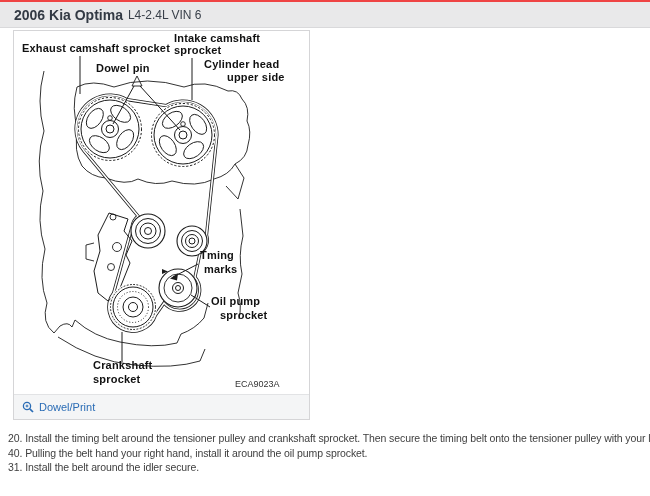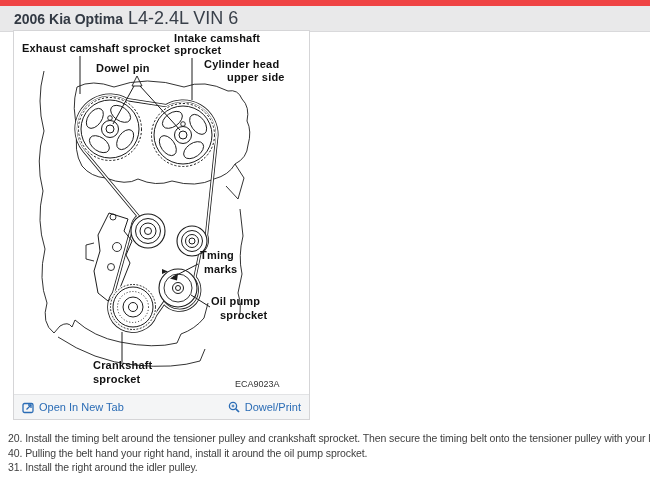--- a/index.html
+++ b/index.html
@@ -3,26 +3,26 @@
 <meta charset="utf-8">
 <style>
   html,body{margin:0;padding:0;}
   body{
     width:650px;height:496px;overflow:hidden;position:relative;
     background:#ffffff;font-family:"Liberation Sans",sans-serif;
     -webkit-font-smoothing:antialiased;
   }
   
   .app-header{
-    height:25px;background:#e9e9ea;border-top:6px solid #ef4444;
+    height:25px;background:#e9e9ea;border-top:2px solid #ef4444;
     border-bottom:1px solid #d9d9db;display:flex;align-items:center;
     padding-left:14px;
   }
   .app-header .t-bold{font-size:14px;font-weight:bold;color:#333a44;}
-  .app-header .t-reg{font-size:18px;font-weight:400;color:#39404a;margin-left:5px;}
+  .app-header .t-reg{font-size:12px;font-weight:400;color:#39404a;margin-left:5px;}
   
   .diagram-panel{
     position:absolute;left:13px;top:30px;width:297px;height:390px;
     border:1px solid #d5d5d7;background:#fff;box-sizing:border-box;
     display:flex;flex-direction:column;
   }
   .diagram-wrap{flex:1 1 auto;overflow:hidden;}
   .panel-footer{
     height:24px;background:#f4f5f6;border-top:1px solid #e2e3e5;
     display:flex;align-items:center;justify-content:space-between;
@@ -166,30 +166,20 @@
       <text class="lbl" x="79" y="352">sprocket</text>
       <text class="lbl-sm" x="221" y="356">ECA9023A</text>
     </g>
   </svg>
   </div>
 
   <div class="panel-footer">
     <a class="panel-link">
       <span style="display:flex;">
         <svg width="13" height="13" viewBox="0 0 13 13">
-          <rect x="1" y="2.5" width="10" height="9" rx="1.5" fill="none" stroke="#2a6cb5" stroke-width="1.3"></rect>
-          <path d="M4.5,8.5 L9,4" stroke="#2a6cb5" stroke-width="1.3" fill="none"></path>
-          <path d="M6,4 L9,4 L9,7" stroke="#2a6cb5" stroke-width="1.3" fill="none"></path>
-        </svg>
-      </span>
-      <span>Open In New Tab</span>
-    </a>
-    <a class="panel-link">
-      <span style="display:flex;">
-        <svg width="13" height="13" viewBox="0 0 13 13">
           <circle cx="5" cy="5" r="3.6" fill="none" stroke="#2a6cb5" stroke-width="1.3"></circle>
           <path d="M7.8,7.8 L11,11" stroke="#2a6cb5" stroke-width="1.7" fill="none"></path>
           <path d="M5,3.6 L5,6.4 M3.6,5 L6.4,5" stroke="#2a6cb5" stroke-width="1" fill="none"></path>
         </svg>
       </span>
       <span>Dowel/Print</span>
     </a>
   </div>
 </div>
 
@@ -197,15 +187,15 @@
   <div class="step">
     <span>20.</span>
     <span>Install the timing belt around the tensioner pulley and crankshaft sprocket. Then secure the timing belt onto the tensioner pulley with your left hand.</span>
   </div>
   <div class="step">
     <span>40.</span>
     <span>Pulling the belt hand your right hand, install it around the oil pump sprocket.</span>
   </div>
   <div class="step">
     <span>31.</span>
-    <span>Install the right around the idler pulley.</span>
+    <span>Install the belt around the idler secure.</span>
   </div>
 </div>
 
 </body></html>

